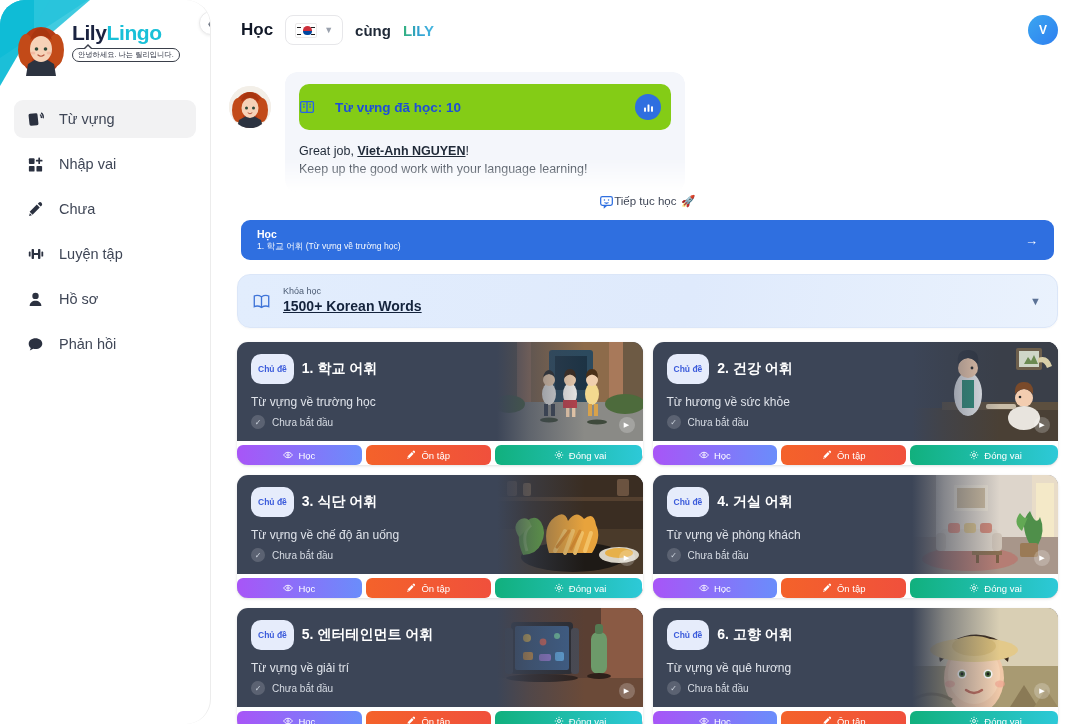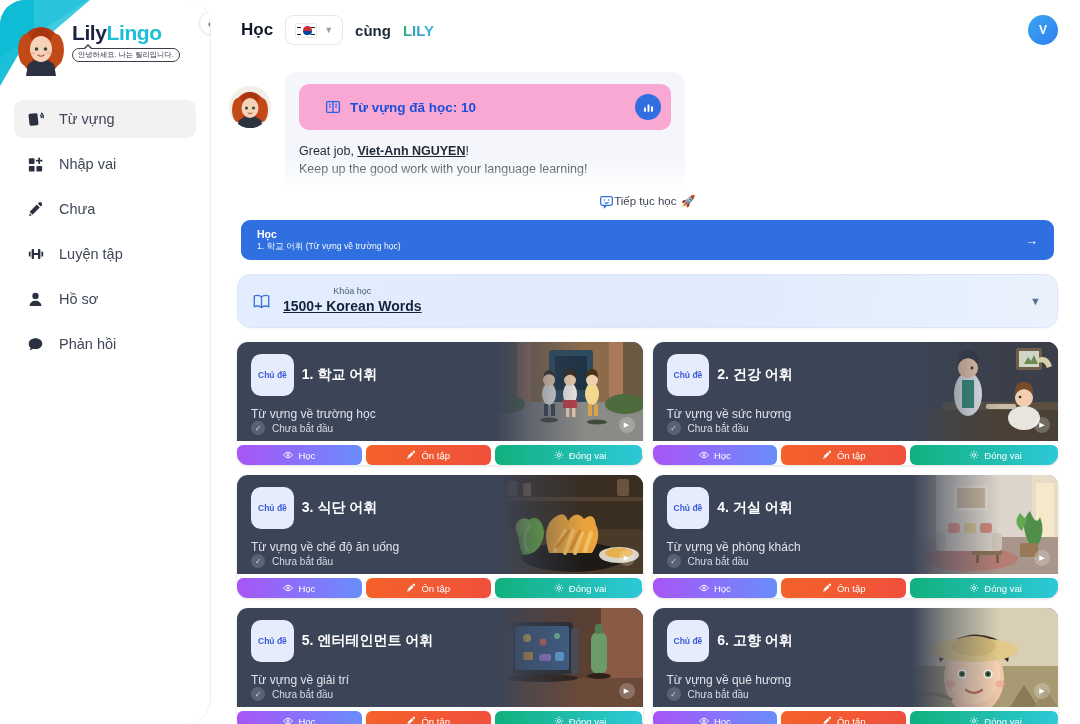--- a/index.html
+++ b/index.html
@@ -148,23 +148,23 @@
   .greet-avatar { width: 42px; height: 42px; border-radius: 50%; overflow:hidden; flex:0 0 42px; margin-top: 14px; background:#f4efe9;}
   .greet-card {
     margin-left: 14px; width: 400px;
     background: #f4f6fb; border-radius: 12px;
     padding: 12px 14px 16px 14px;
     position: relative;
     -webkit-mask-image: linear-gradient(#000 72%, rgba(0,0,0,0));
     mask-image: linear-gradient(#000 72%, rgba(0,0,0,0));
   }
   .stat-pill {
-    background: #f9a8d4; border-radius: 10px;
+    background: #84cc16; border-radius: 10px;
     height: 46px; display:flex; align-items:center;
-    padding: 0 10px 0 26px; gap: 9px;
+    padding: 0 10px 0 0; gap: 20px;
     cursor: pointer;
   }
   .stat-ico { color:#2563eb; display:flex; align-items:center;}
   .stat-text { font-size: 13.5px; font-weight: bold; color:#1d4ed8; }
   .stat-chart-btn {
     margin-left: auto; width: 26px; height: 26px; border-radius: 50%;
     background: #2f6fe0; color:#fff;
     display:flex;align-items:center;justify-content:center; cursor:pointer;
   }
   .greet-line1 { margin-top: 14px; font-size: 12.5px; color:#1f2937; }
@@ -190,21 +190,20 @@
   .banner-arrow { margin-left:auto; font-size: 13px; }
 
   .course-sel {
     margin: 14px 22px 0 26px; height: 54px;
     background: linear-gradient(100deg,#e2edfd,#dfeafc 55%,#eaf2fd);
     border: 1px solid #dbe6f8;
     border-radius: 13px;
     display:flex; align-items:center; padding: 0 16px 0 14px;
     box-shadow: 0 1px 2px rgba(0,0,0,.03);
     cursor: pointer;
-    text-align: center;
   }
   .course-ico { color:#3f74d8; display:flex; margin-right: 12px;}
   .course-t1 { font-size: 9px; color:#4b5b73; line-height:1.3;}
   .course-t2 { font-size: 14px; font-weight: bold; color:#14233c; line-height:1.35;text-decoration:underline;}
   .course-chev { margin-left:auto; color:#5b7296; font-size: 11px;}
 
   
   #cards {
     margin: 14px 22px 0 26px;
     display: grid; grid-template-columns: 1fr 1fr; gap: 10px 10px;
@@ -215,21 +214,21 @@
     box-shadow: 0 1px 3px rgba(0,0,0,.12);
   }
   .card-top { position: relative; height: 99px; display:flex; }
   .card-info {
     flex: 1; padding: 12px 12px 0 14px; position: relative; z-index: 2;
     display: flex; flex-direction: column;
   }
   .card-head { display:flex; align-items:center; gap: 8px; }
   .badge {
     background:#e6ecfb; color:#3b5bdb; font-size: 8.5px; font-weight: bold;
-    border-radius: 10px; padding: 16px 7px; white-space:nowrap;
+    border-radius: 10px; padding: 10px 7px; white-space:nowrap;
   }
   .card-title { color:#fff; font-size: 14px; font-weight: bold; }
   .card-sub { color:#dfe3ea; font-size: 12px; margin-top: 11px; }
   .card-status { margin-top: auto; display:flex; align-items:center; gap:7px; padding-bottom: 12px;}
   .status-dot {
     width: 14px; height: 14px; border-radius: 50%;
     background: rgba(255,255,255,.16);
     display:flex;align-items:center;justify-content:center;
     color:#cfd6e0; font-size: 8px;
   }
@@ -556,21 +555,21 @@
         </div>
       </div>
 
       <div class="card">
         <div class="card-top">
           <div class="card-info">
             <div class="card-head">
               <span class="badge">Chủ đề</span>
               <span class="card-title">2. 건강 어휘</span>
             </div>
-            <div class="card-sub">Từ vựng về sức hương</div>
+            <div class="card-sub">Từ hương về sức khỏe</div>
             <div class="card-status">
               <span class="status-dot">✓</span>
               <span class="status-text">Chưa bắt đầu</span>
             </div>
           </div>
           <div class="card-img">
             <svg class="ill" viewBox="0 0 146 99" preserveAspectRatio="xMidYMid slice">
               <rect width="146" height="99" fill="#2d3038"></rect>
               <rect x="0" y="0" width="146" height="66" fill="#3a3f49"></rect>
               <rect x="104" y="6" width="26" height="22" rx="2" fill="#6d5f4c"></rect>

